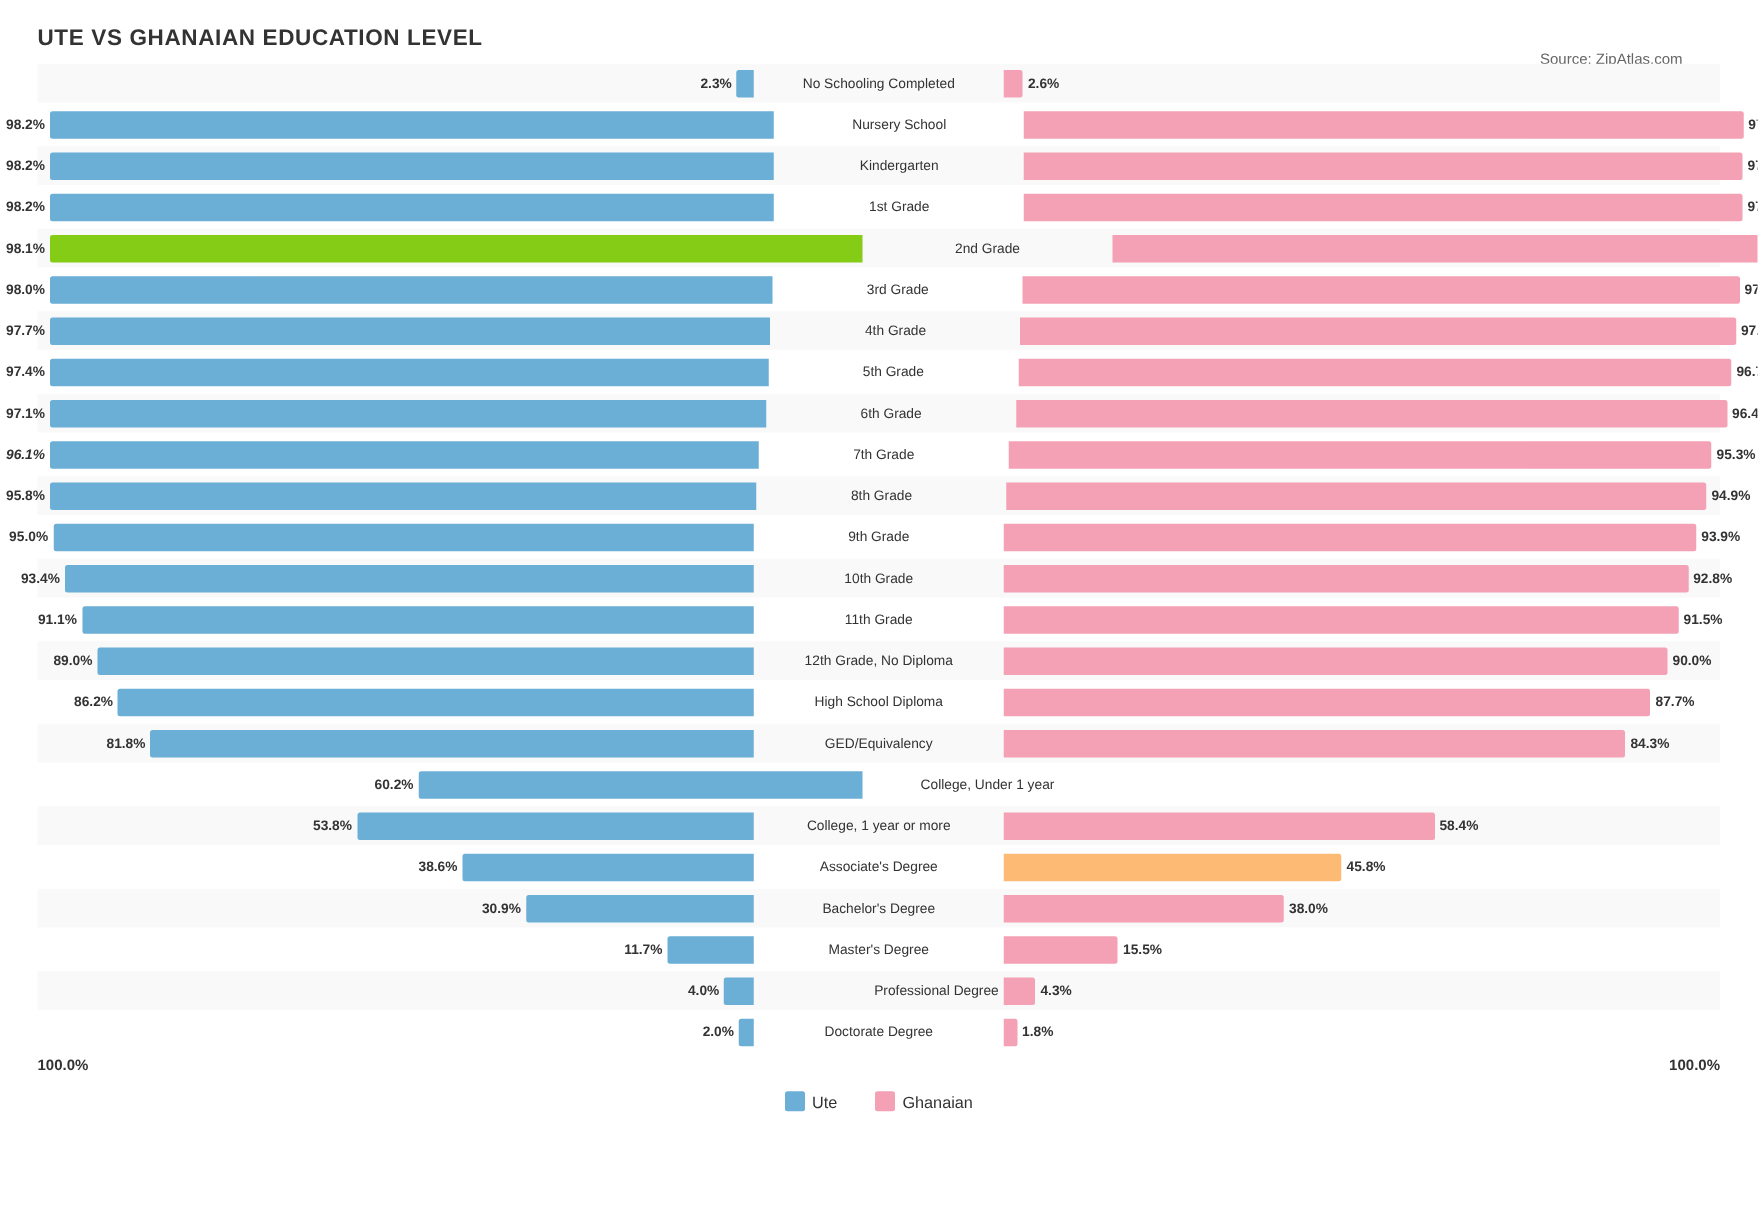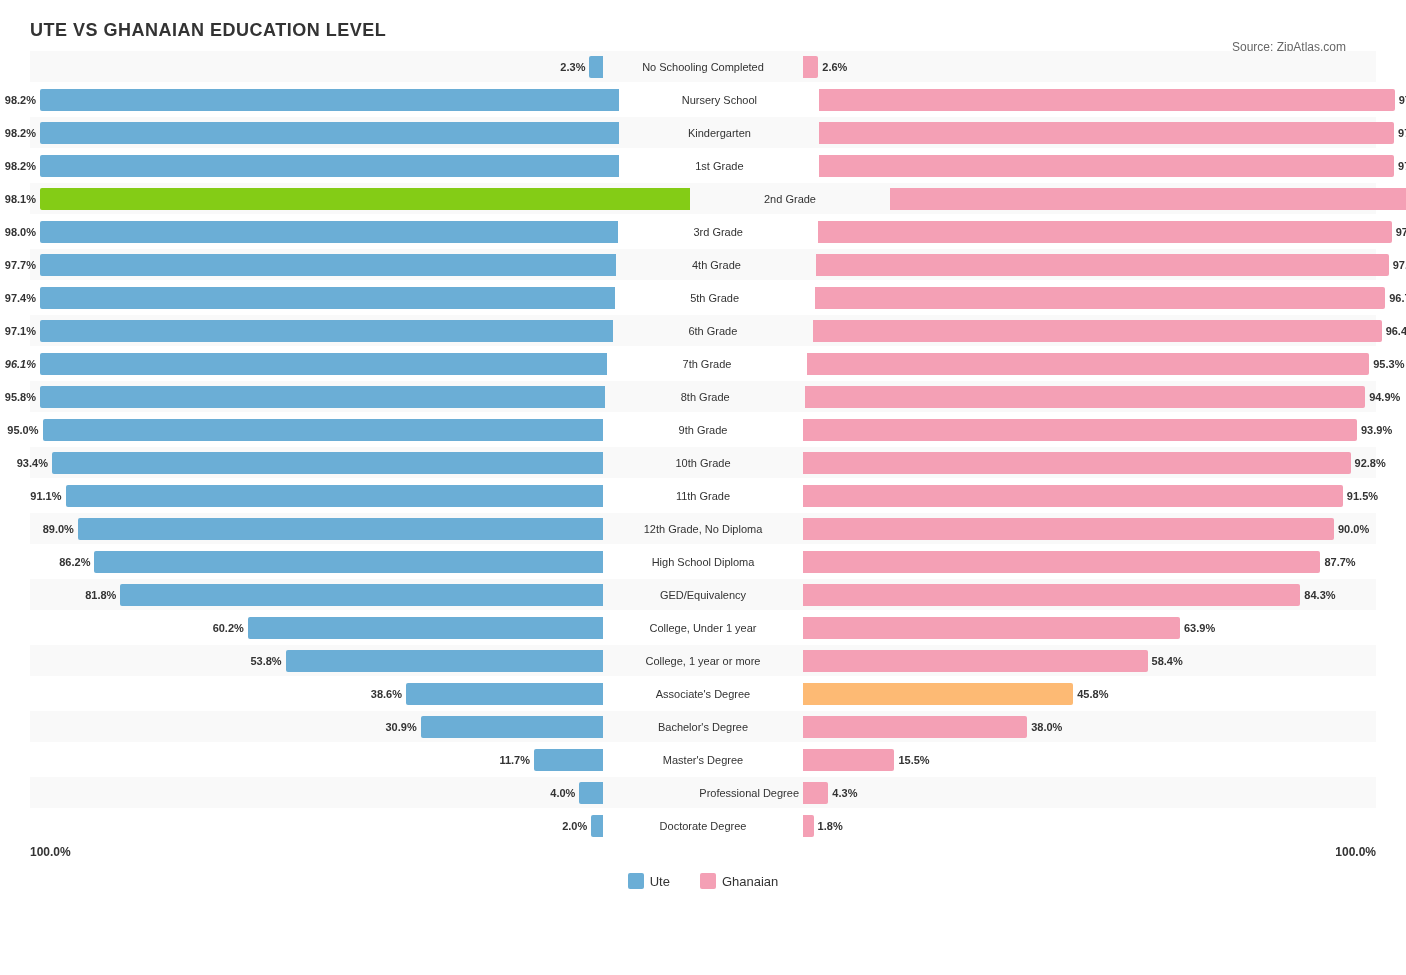--- a/index.html
+++ b/index.html
@@ -412,46 +412,41 @@
     </div>
   </div>
     <div class="row">
     <div class="bar-row-container">
       <div class="left-section" style="width:650px; position:relative; display:flex; align-items:center; justify-content:flex-end; height:100%;">
         <div class="bar-left" style="width:355.18px; height:22px; background:#6baed6; border-radius:2px 0 0 2px; position:relative; display:flex; align-items:center; justify-content:flex-start;">
           <span class="val-left" style="font-size:11px; color:#333; font-weight:bold; white-space:nowrap; position:absolute; right:calc(100% + 4px);">60.2%</span>
         </div>
       </div>
       <div class="label-center" style="width:200px; text-align:center; font-size:11px; color:#333; z-index:10; padding:0 4px; flex-shrink:0;">College, Under 1 year</div>
-      <div class="right-section" style="width:650px; position:relative; display:flex; align-items:center; height:100%;">
-        <div class="bar-right" style="width:377.01px; height:22px; background:#f4a0b5; border-radius:0 2px 2px 0; position:relative; display:flex; align-items:center;">
-          <span class="val-right" style="font-size:11px; color:#333; font-weight:bold; white-space:nowrap; position:absolute; left:calc(100% + 4px);">63.9%</span>
-        </div>
-      </div>
     </div>
   </div>
     <div class="row">
     <div class="bar-row-container">
       <div class="left-section" style="width:650px; position:relative; display:flex; align-items:center; justify-content:flex-end; height:100%;">
         <div class="bar-left" style="width:317.41999999999996px; height:22px; background:#6baed6; border-radius:2px 0 0 2px; position:relative; display:flex; align-items:center; justify-content:flex-start;">
           <span class="val-left" style="font-size:11px; color:#333; font-weight:bold; white-space:nowrap; position:absolute; right:calc(100% + 4px);">53.8%</span>
         </div>
       </div>
       <div class="label-center" style="width:200px; text-align:center; font-size:11px; color:#333; z-index:10; padding:0 4px; flex-shrink:0;">College, 1 year or more</div>
       <div class="right-section" style="width:650px; position:relative; display:flex; align-items:center; height:100%;">
         <div class="bar-right" style="width:344.56px; height:22px; background:#f4a0b5; border-radius:0 2px 2px 0; position:relative; display:flex; align-items:center;">
           <span class="val-right" style="font-size:11px; color:#333; font-weight:bold; white-space:nowrap; position:absolute; left:calc(100% + 4px);">58.4%</span>
         </div>
       </div>
     </div>
   </div>
     <div class="row">
     <div class="bar-row-container">
       <div class="left-section" style="width:650px; position:relative; display:flex; align-items:center; justify-content:flex-end; height:100%;">
-        <div class="bar-left" style="width:197px; height:22px; background:#6baed6; border-radius:2px 0 0 2px; position:relative; display:flex; align-items:center; justify-content:flex-start;">
+        <div class="bar-left" style="width:233px; height:22px; background:#6baed6; border-radius:2px 0 0 2px; position:relative; display:flex; align-items:center; justify-content:flex-start;">
           <span class="val-left" style="font-size:11px; color:#333; font-weight:bold; white-space:nowrap; position:absolute; right:calc(100% + 4px);">38.6%</span>
         </div>
       </div>
       <div class="label-center" style="width:200px; text-align:center; font-size:11px; color:#333; z-index:10; padding:0 4px; flex-shrink:0;">Associate's Degree</div>
       <div class="right-section" style="width:650px; position:relative; display:flex; align-items:center; height:100%;">
         <div class="bar-right" style="width:270.21999999999997px; height:22px; background:#fdba74; border-radius:0 2px 2px 0; position:relative; display:flex; align-items:center;">
           <span class="val-right" style="font-size:11px; color:#333; font-weight:bold; white-space:nowrap; position:absolute; left:calc(100% + 4px);">45.8%</span>
         </div>
       </div>
     </div>

